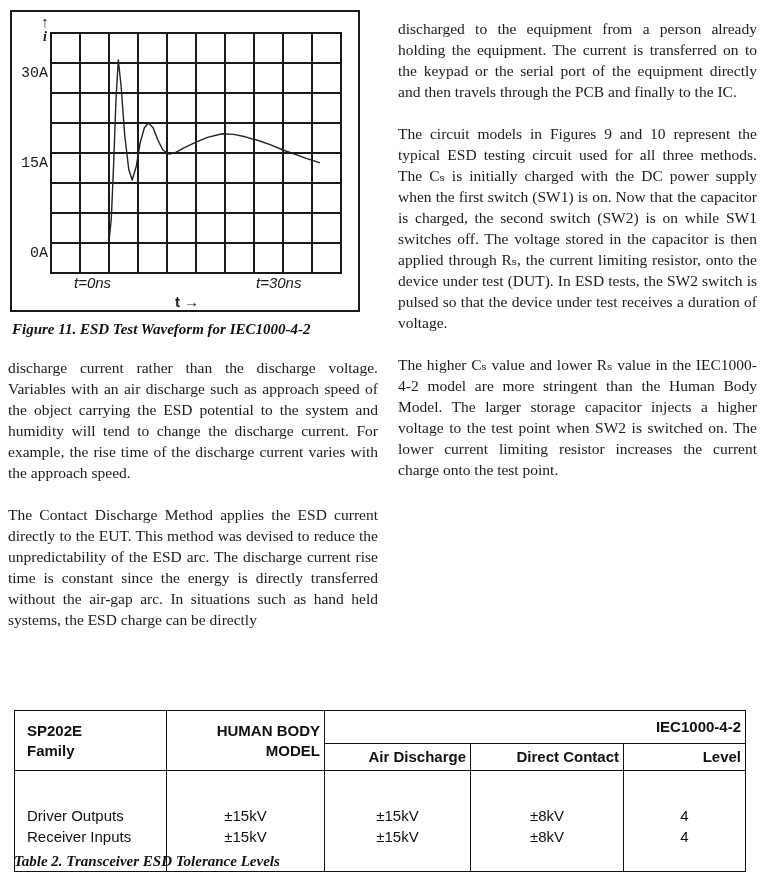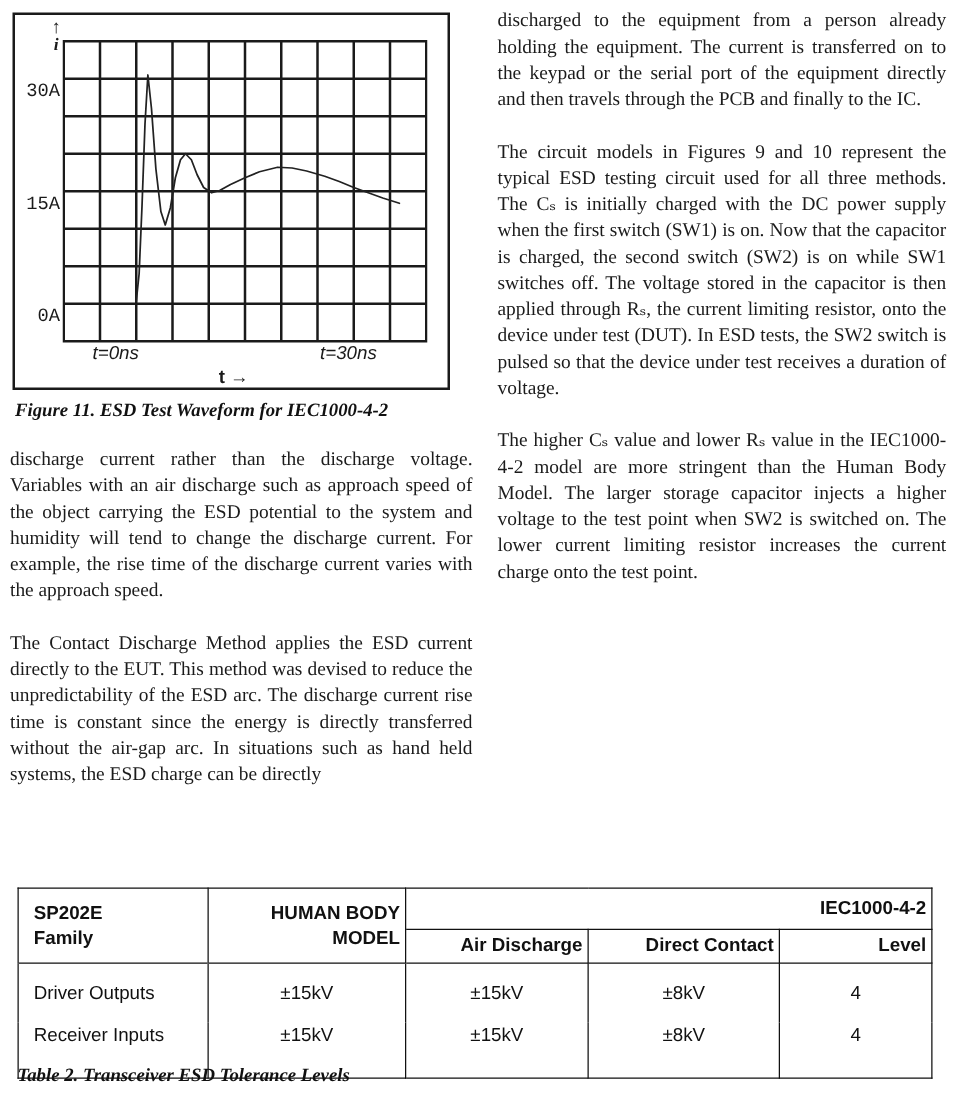--- a/index.html
+++ b/index.html
@@ -49,21 +49,21 @@
   }
   .figure-caption { left: 12px; top: 321px; text-align: center; }
   .table-caption  { left: 14px; top: 853px; }
 
   
   .text-col { position: absolute; text-align: justify; }
   .text-col p {
     font-size: 15.5px; line-height: 21px; margin: 0 0 21px 0;
   }
   .col-left  { left: 8px;   top: 357px; width: 370px; }
-  .col-right { left: 398px; top: 6px;   width: 359px; }
+  .col-right { left: 398px; top: 18px;   width: 359px; }
 
   
   .esd-table-wrap { position: absolute; left: 14px; top: 710px; }
   table.esd {
     border-collapse: collapse; table-layout: fixed;
     font-family: "Liberation Sans", "DejaVu Sans", sans-serif;
     color: #111;
   }
   table.esd, table.esd th, table.esd td { border: 1.5px solid #111; }
   table.esd th {
@@ -72,21 +72,21 @@
   }
   table.esd th.family-h { text-align: left; padding-left: 12px; }
   table.esd tr.span-row th { height: 33px; border-bottom: none; }
   table.esd tr.span-row th.iec-h { border-bottom: 1.5px solid #111; }
   table.esd tr.sub-row th { height: 27px; border-top: none; }
   table.esd tr.sub-row th.sub { border-top: 1.5px solid #111; }
   table.esd td {
     font-size: 15px; line-height: 21px; vertical-align: top;
     text-align: center; padding: 0;
   }
-  table.esd tr.data-top td    { border-bottom: none; height: 47px; padding-top: 13px; }
+  table.esd tr.data-top td    { border-bottom: none; height: 47px; padding-top: 34px; }
   table.esd tr.data-bottom td { border-top: none; height: 45px; }
   table.esd td.family-c { text-align: left; padding-left: 12px; }
 </style>
 </head>
 <body>
 
 <div class="figure-box">
   <div class="yaxis-symbol">
     <span class="arrow">↑</span>
     <span class="cur">i</span>

